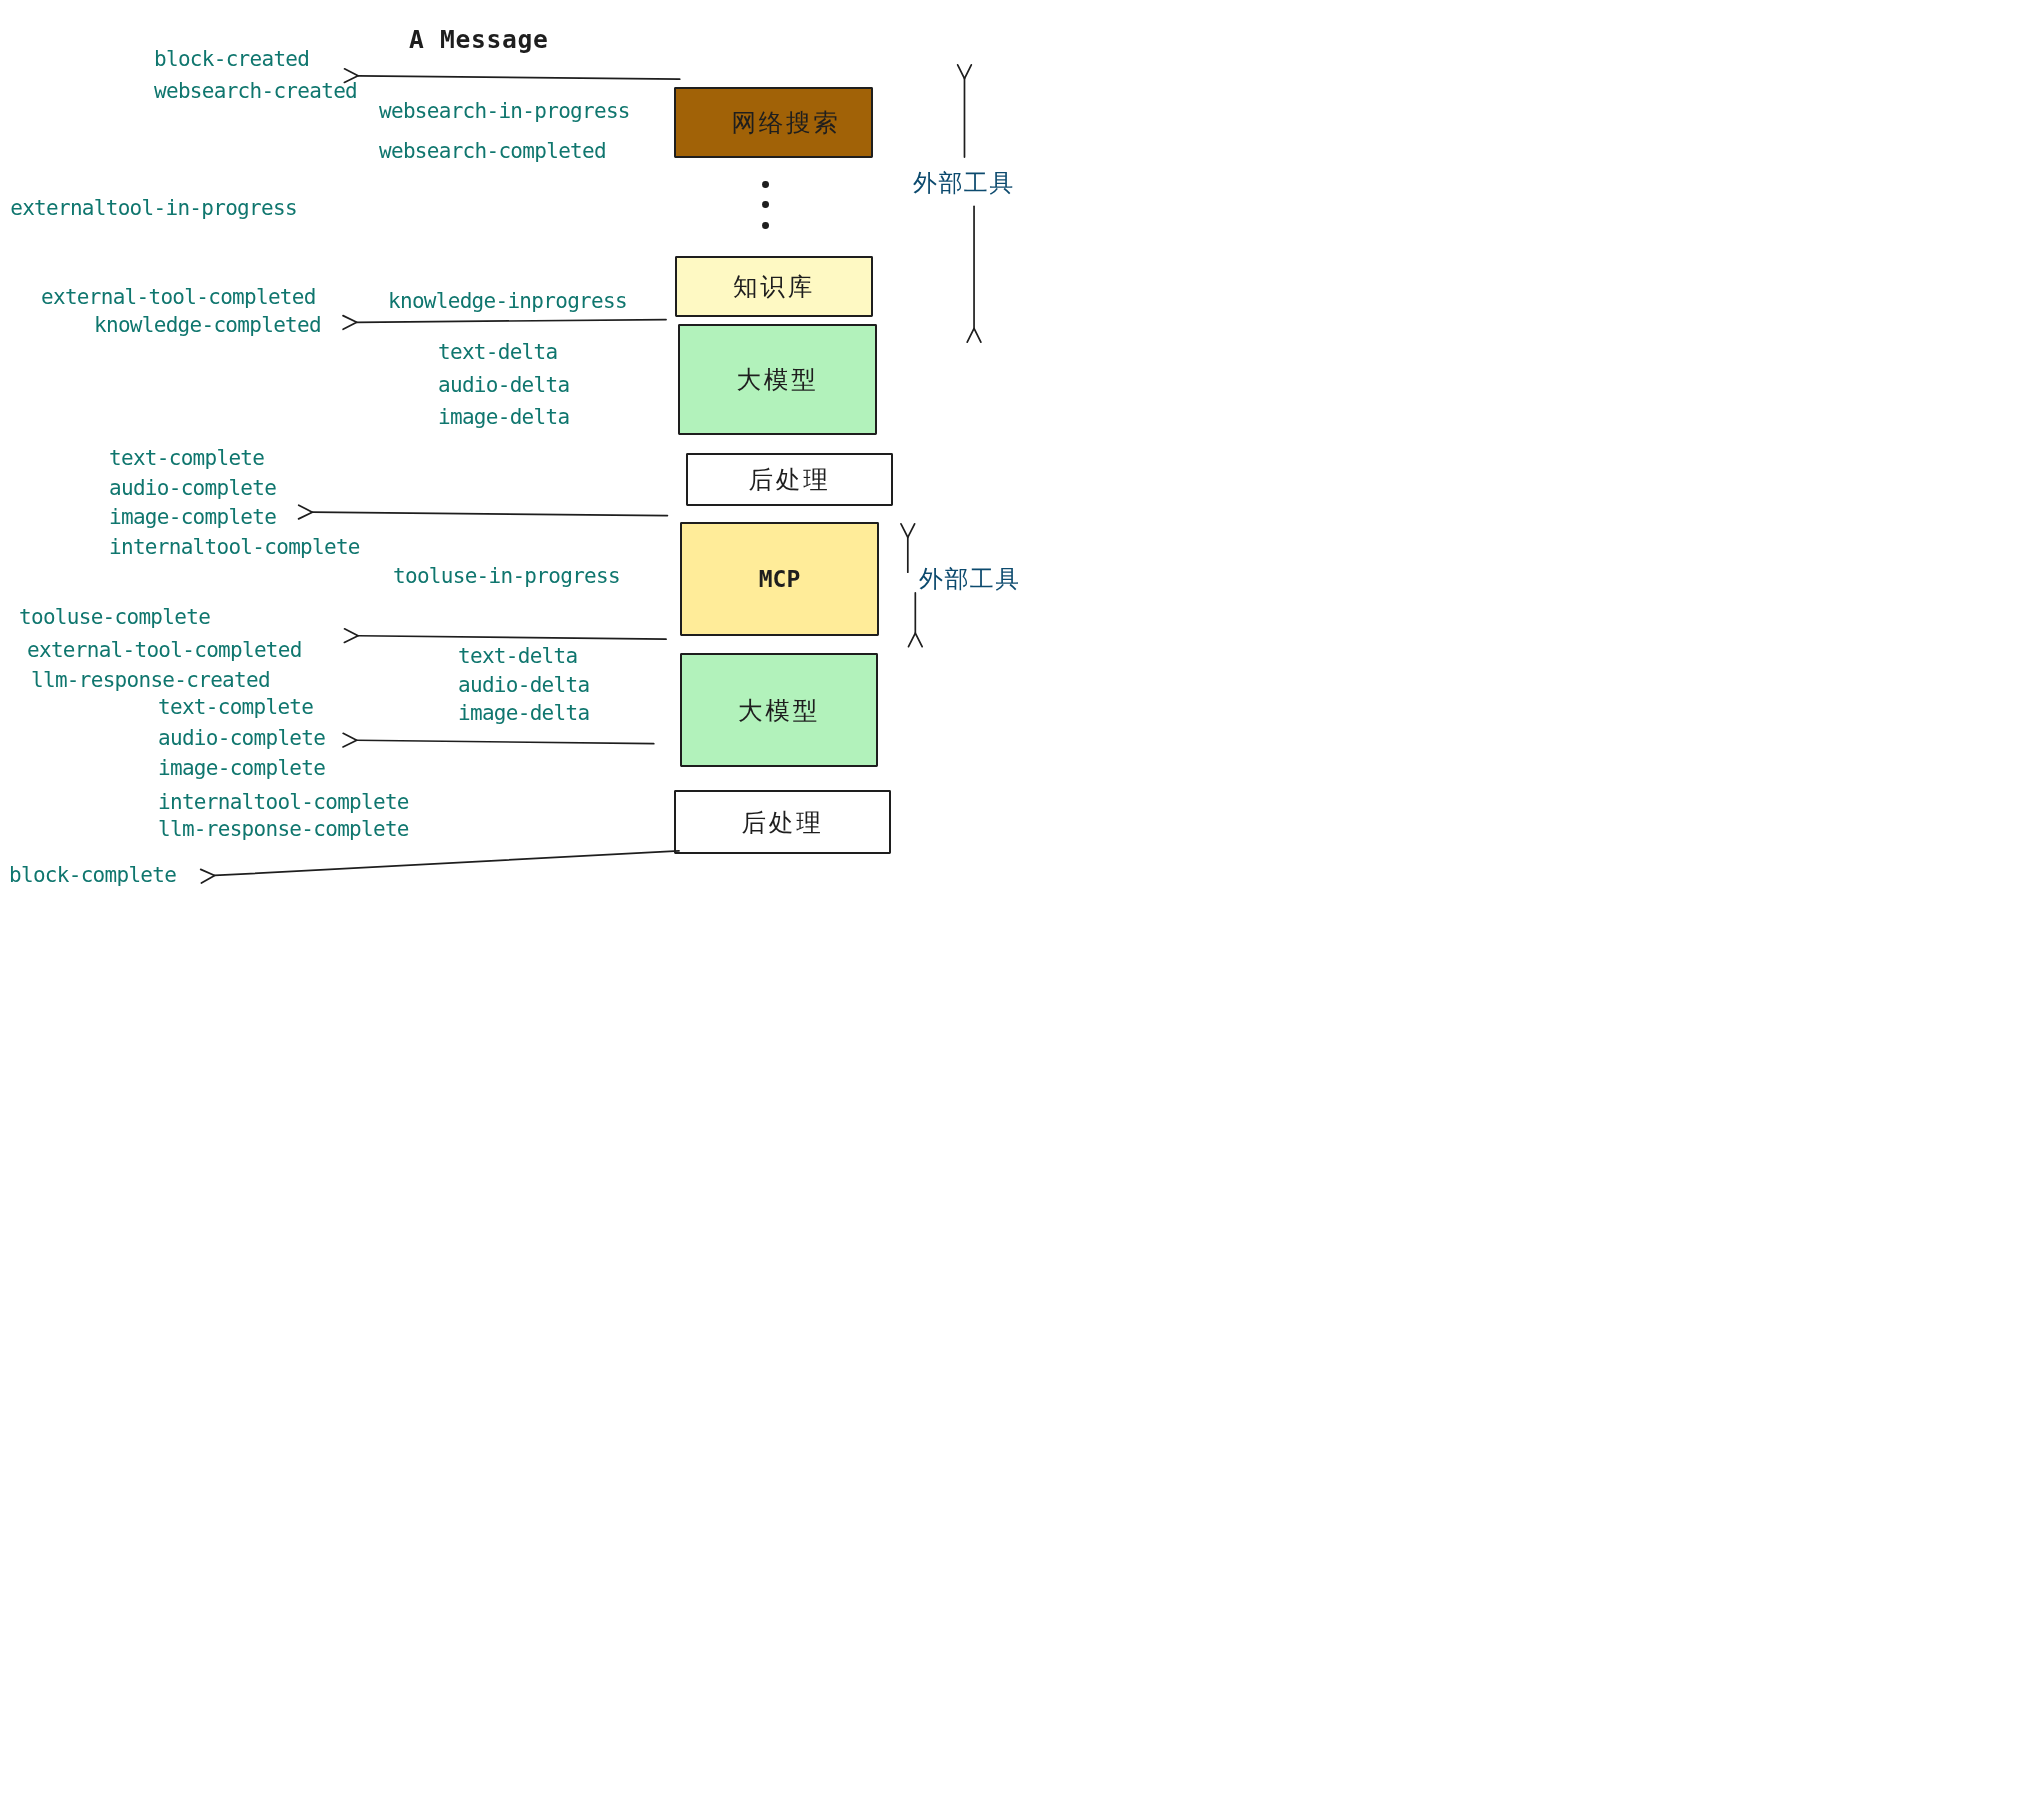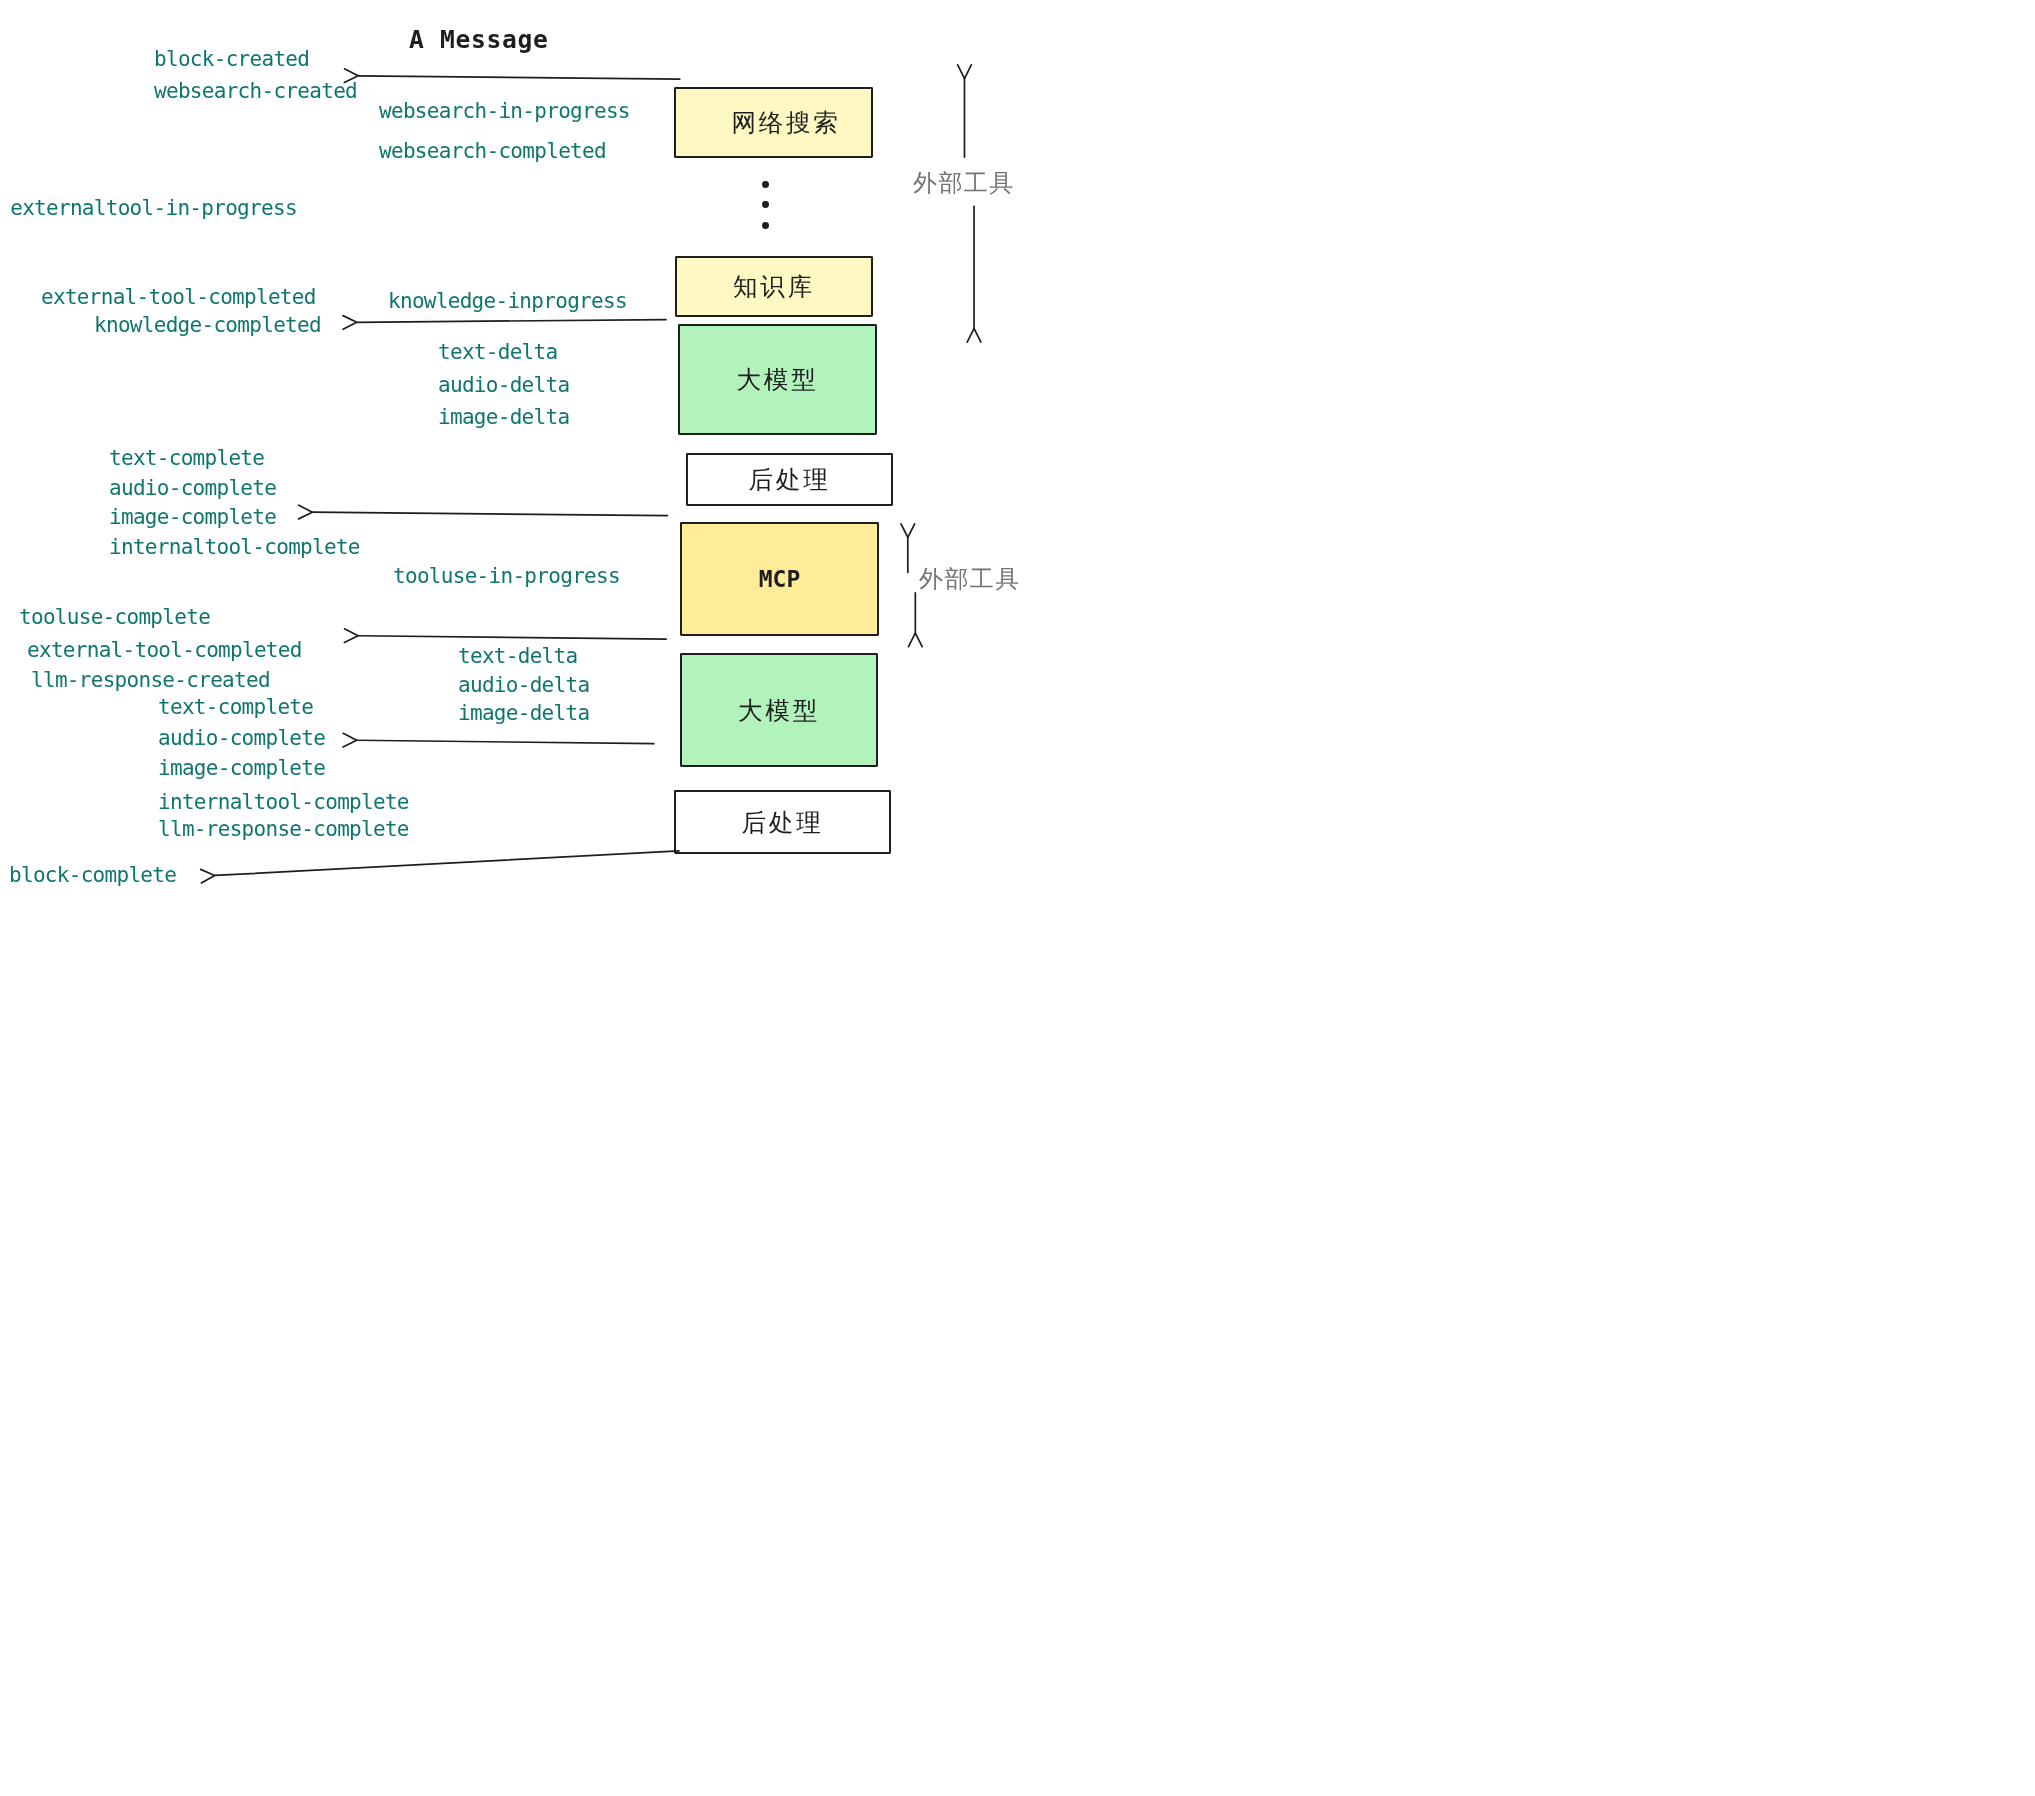--- a/index.html
+++ b/index.html
@@ -43,21 +43,21 @@
   .box .lbl.mono{
     font-family:"DejaVu Sans Mono", monospace;
     font-weight:bold;font-size:23px;letter-spacing:0;
   }
   .side-label{
     position:absolute;
     font-family:"DejaVu Sans", sans-serif;
     font-size:24px;font-weight:500;
     letter-spacing:1.4px;
     white-space:nowrap;
-    color:#737373;
+    color:#0c4a6e;
   }
   .dot{
     position:absolute;
     width:6.8px;height:6.8px;border-radius:50%;
     background:#1e1e1e;
   }
   svg#arrows{position:absolute;left:0;top:0;pointer-events:none;}
 </style>
 </head>
 <body>
@@ -88,21 +88,21 @@
   <div class="evt" style="left:458px;top:643px">text-delta</div>
   <div class="evt" style="left:458px;top:672px">audio-delta</div>
   <div class="evt" style="left:458px;top:700px">image-delta</div>
   <div class="evt" style="left:158px;top:694px">text-complete</div>
   <div class="evt" style="left:158px;top:725px">audio-complete</div>
   <div class="evt" style="left:158px;top:755px">image-complete</div>
   <div class="evt" style="left:158px;top:789px">internaltool-complete</div>
   <div class="evt" style="left:158px;top:816px">llm-response-complete</div>
   <div class="evt" style="left:9px;top:862px">block-complete</div>
 
-  <div class="box" style="left: 674px; top: 87px; width: 199px; height: 71px; background: #fef9c3; padding-left: 25px;">
+  <div class="box" style="left: 674px; top: 87px; width: 199px; height: 71px; background: #a16207; padding-left: 25px;">
     <span class="lbl">网络搜索</span>
   </div>
   <div class="box" style="left: 675px; top: 256px; width: 198px; height: 61px; background: #fef9c3;">
     <span class="lbl">知识库</span>
   </div>
   <div class="box" style="left: 678px; top: 324px; width: 199px; height: 111px; background: rgb(178, 242, 187);">
     <span class="lbl">大模型</span>
   </div>
   <div class="box" style="left: 686px; top: 453px; width: 207px; height: 53px; background: rgb(255, 255, 255);">
     <span class="lbl">后处理</span>

